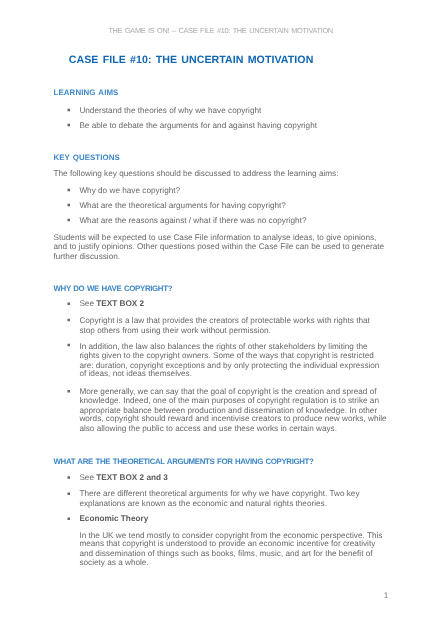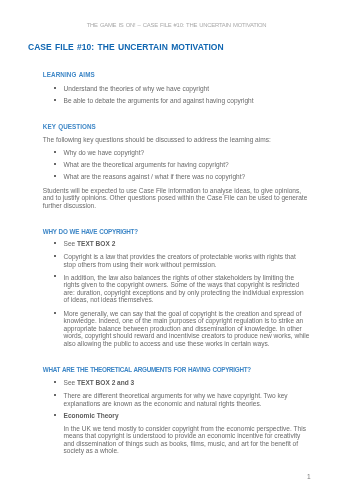--- a/index.html
+++ b/index.html
@@ -15,21 +15,21 @@
   .running-header {
     position:absolute; top:21.7px; left:0; width:353px;
     text-align:center;
     font-size:5.9px; line-height:7px;
     letter-spacing:-0.2549px; word-spacing:0.8px;
     color:#a9a9a9;
     white-space:nowrap;
   }
 
   .doc-title {
-    position:absolute; top:43.1px; left:28px;
+    position:absolute; top:43.1px; left:55px;
     font-size:8.5px; line-height:9.5px; font-weight:bold; color:#1167b2;
     letter-spacing:0.0468px; word-spacing:0.9px;
     white-space:nowrap;
   }
 
   .sec-head {
     position:absolute; left:42.8px;
     font-size:6.3px; line-height:7.4px; font-weight:bold; color:#3e87c7; word-spacing:0.6px;
     white-space:nowrap;
   }

